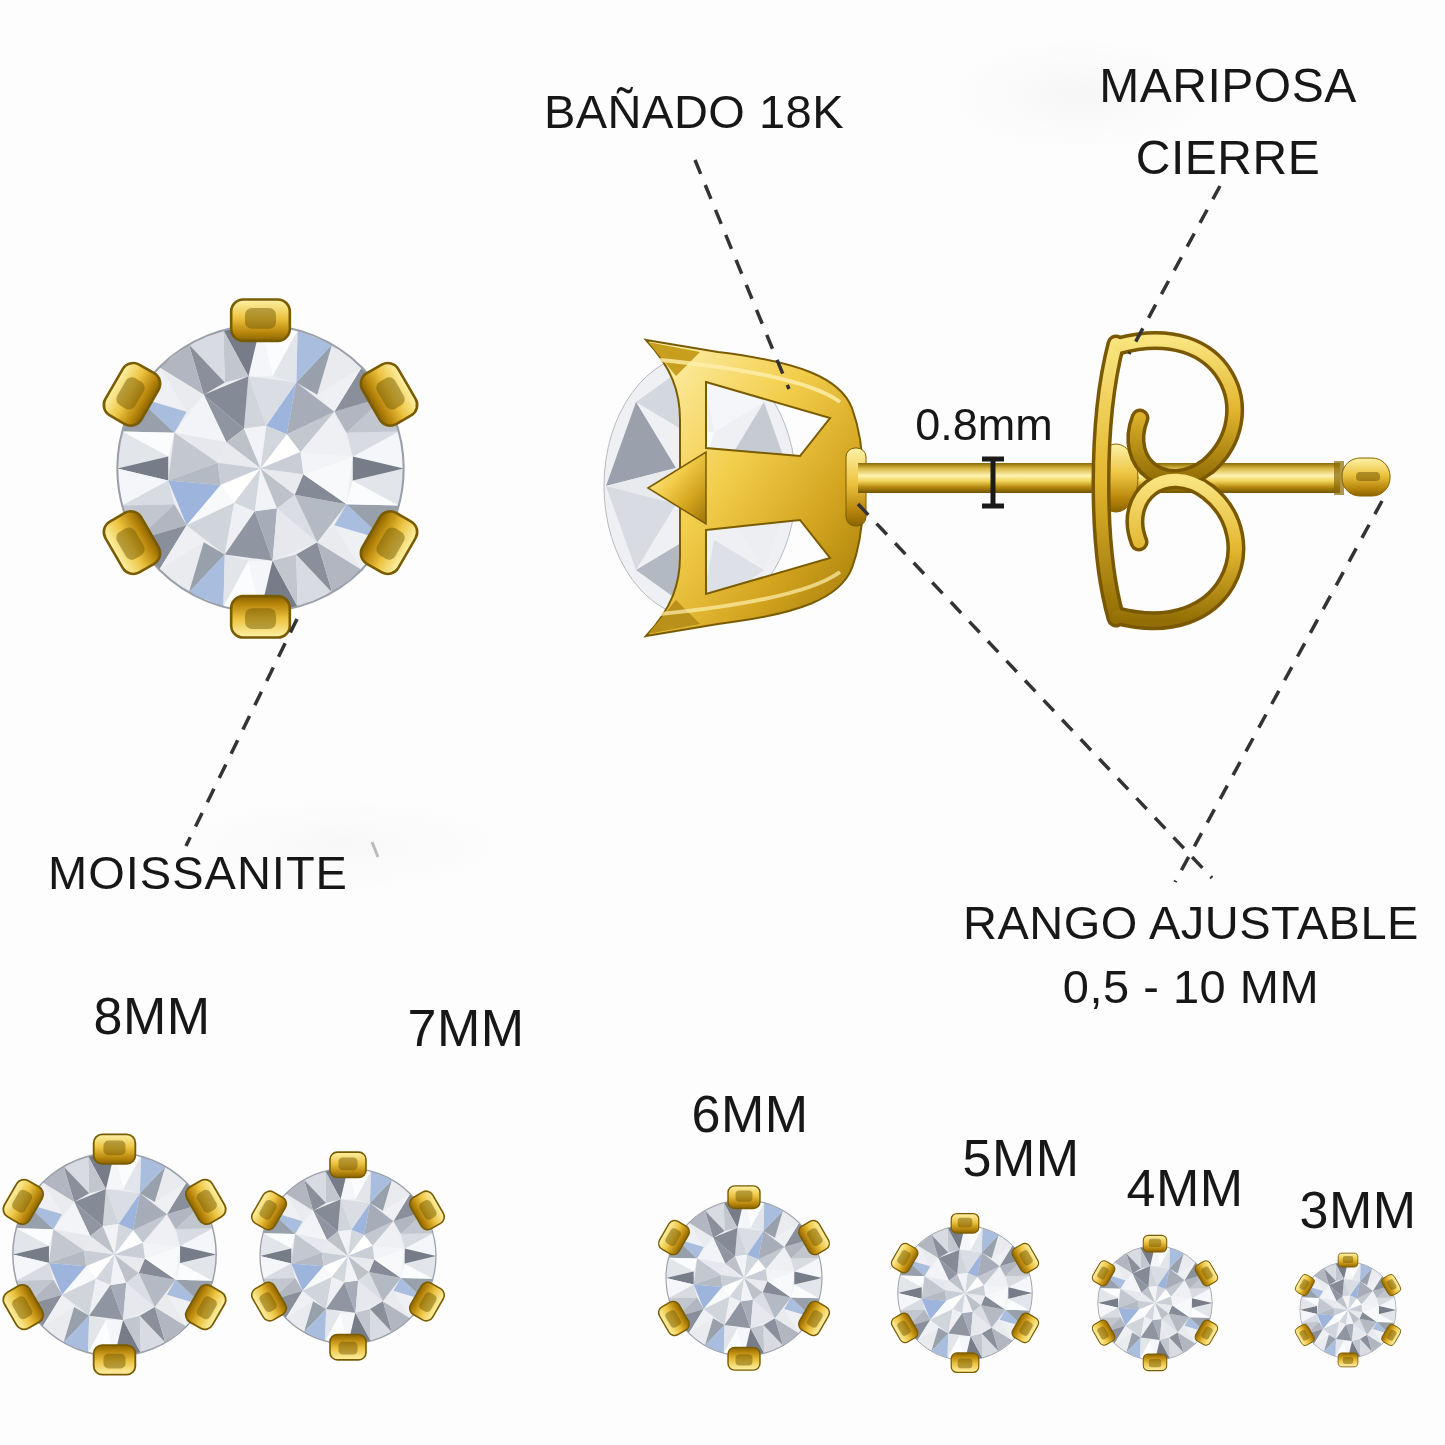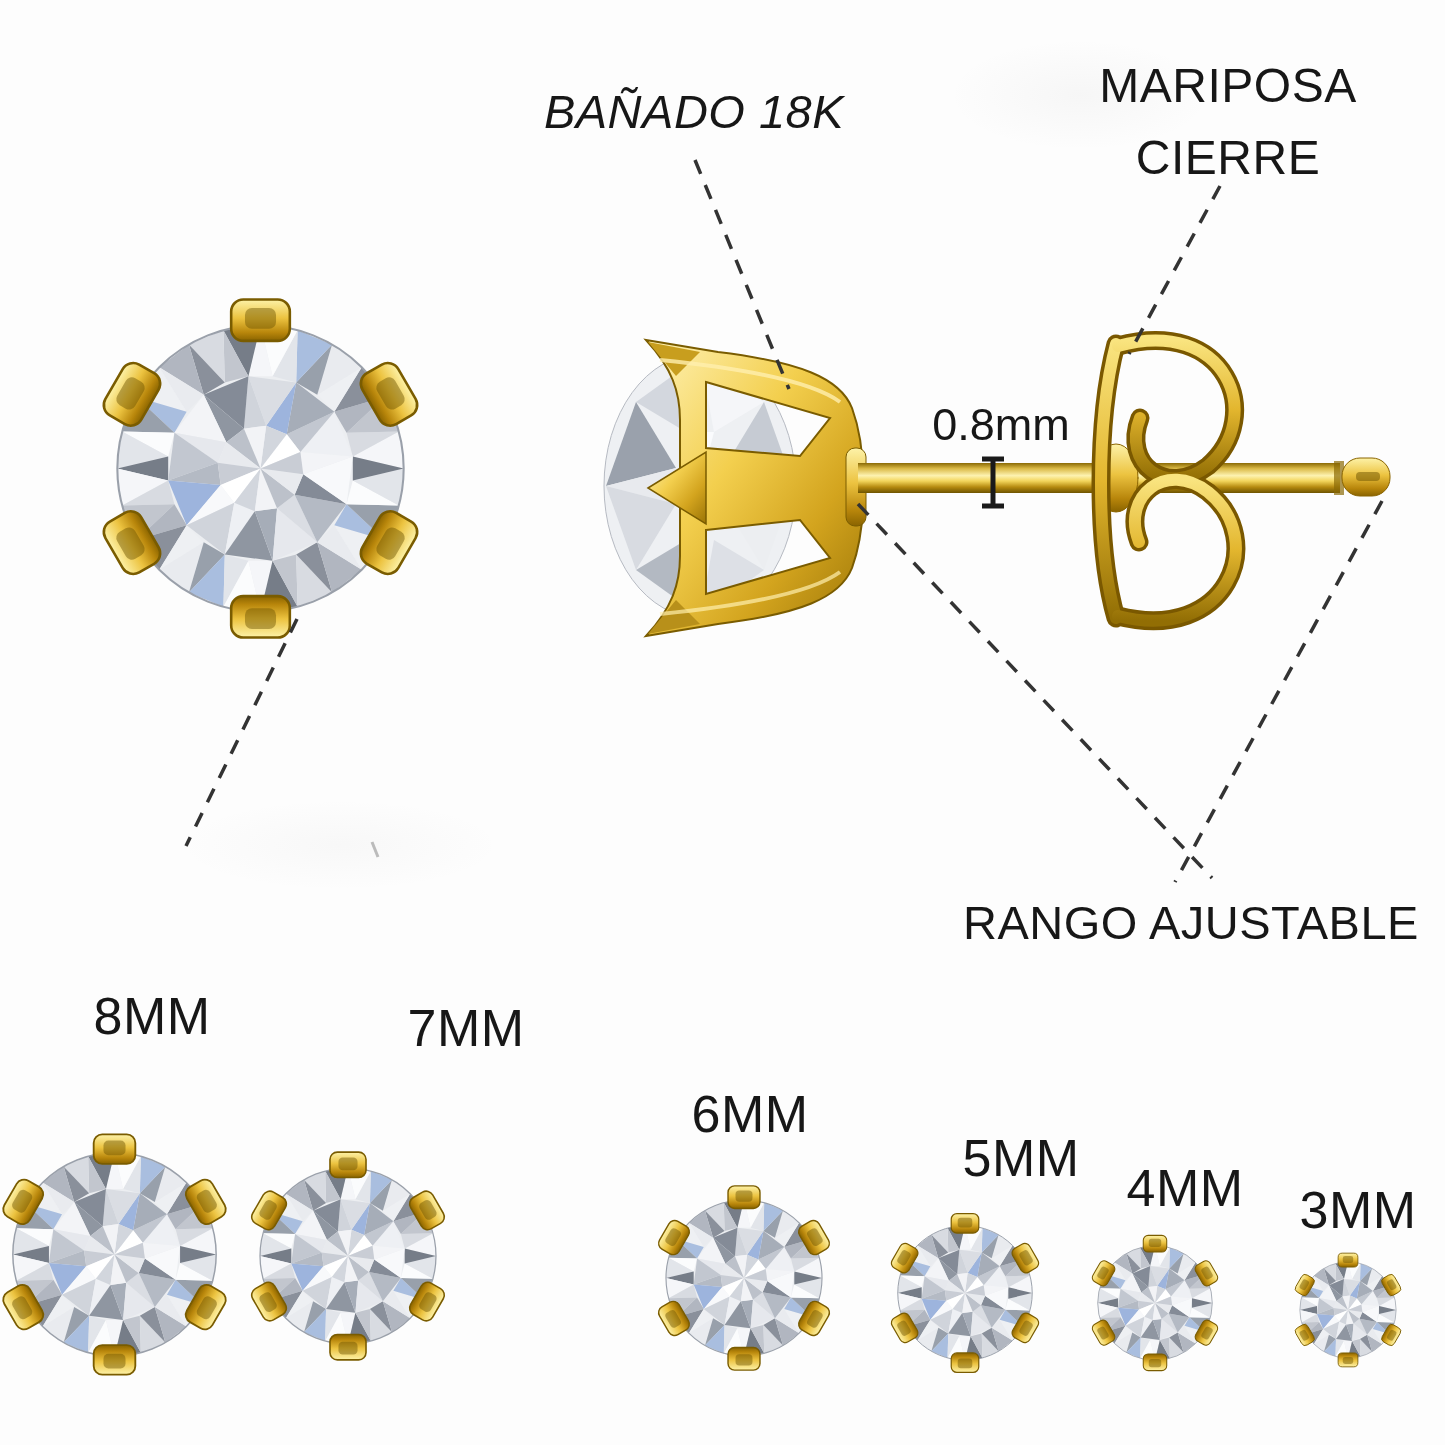--- a/index.html
+++ b/index.html
@@ -7,23 +7,23 @@
     position:relative;width:1445px;height:1445px;margin:0 auto;
     background:#fdfdfd;overflow:hidden;
     font-family:"Liberation Sans",sans-serif;color:#171717;
   }
   .abs{position:absolute;}
   .lbl{
     position:absolute;transform:translateX(-50%);
     white-space:nowrap;text-align:center;color:#171717;
     font-family:"Liberation Sans",sans-serif;font-weight:400;
   }
-  .lbl-plating{left:694px;top:84px;font-size:47px;letter-spacing:.5px;font-style:italic;}
+  .lbl-plating{left:694px;top:84px;font-size:47px;letter-spacing:.5px;}
   .lbl-clasp{left:1228px;top:50px;font-size:48px;line-height:72px;letter-spacing:.5px;}
-  .lbl-pin{left:984px;top:399px;font-size:45px;margin-left:17px;}
+  .lbl-pin{left:984px;top:399px;font-size:45px;}
   .lbl-stone{left:198px;top:845px;font-size:47px;letter-spacing:1px;}
   .lbl-range{left:1191px;top:876px;font-size:47px;line-height:64px;letter-spacing:.5px;margin-top:15px;}
   .lbl-size{font-size:52px;letter-spacing:.5px;}
   .smudge{position:absolute;pointer-events:none;}
 </style>
 </head>
 <body>
 
 <div class="stage">
 
@@ -271,23 +271,25 @@
 
   <div class="lbl lbl-plating">BAÑADO 18K</div>
 
   <div class="lbl lbl-clasp">
     <div>MARIPOSA</div>
     <div>CIERRE</div>
   </div>
 
   <div class="lbl lbl-pin">0.8mm</div>
 
+  <div class="lbl lbl-stone">MOISSANITE</div>
 
   <div class="lbl lbl-range">
     <div>RANGO AJUSTABLE</div>
+    <div>0,5 - 10 MM</div>
   </div>
 
   <div class="lbl lbl-size" style="left:152px;top:986px">8MM</div>
   <div class="lbl lbl-size" style="left:466px;top:998px">7MM</div>
   <div class="lbl lbl-size" style="left:750px;top:1084px">6MM</div>
   <div class="lbl lbl-size" style="left:1021px;top:1128px">5MM</div>
   <div class="lbl lbl-size" style="left:1185px;top:1158px">4MM</div>
   <div class="lbl lbl-size" style="left:1358px;top:1180px">3MM</div>
 
 </div>

